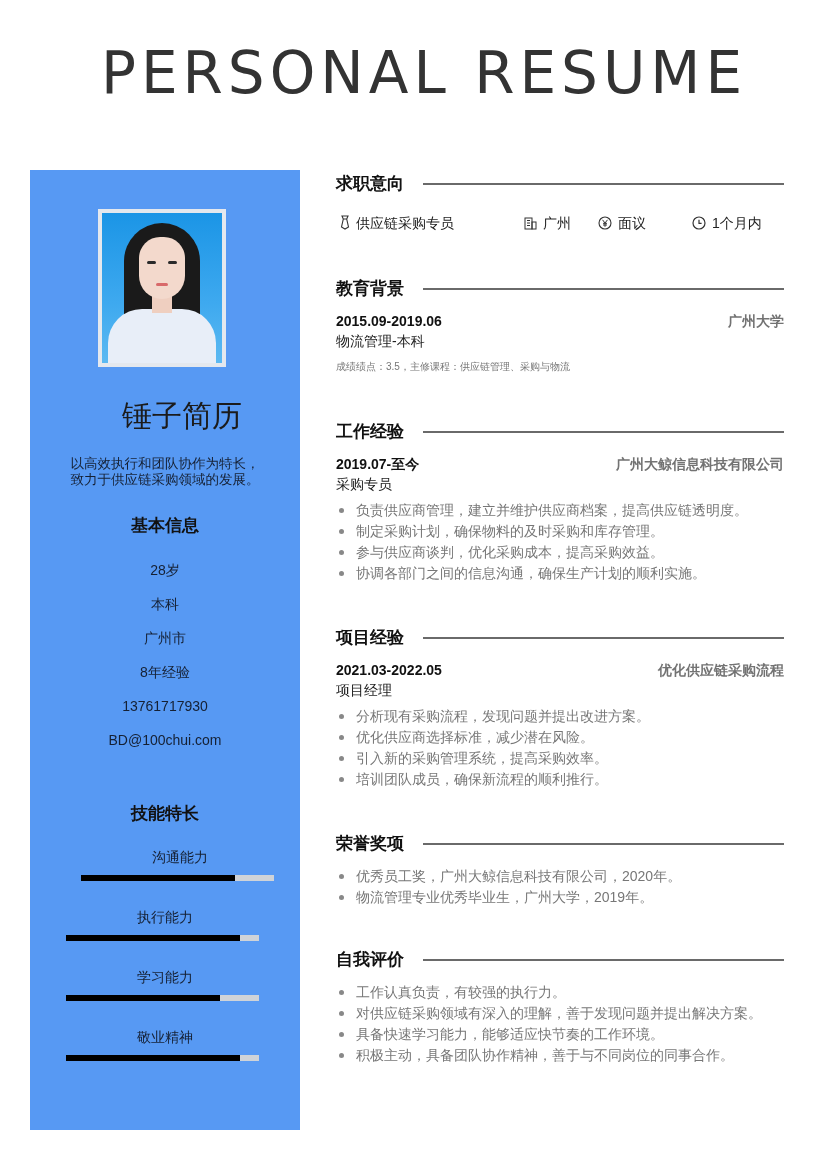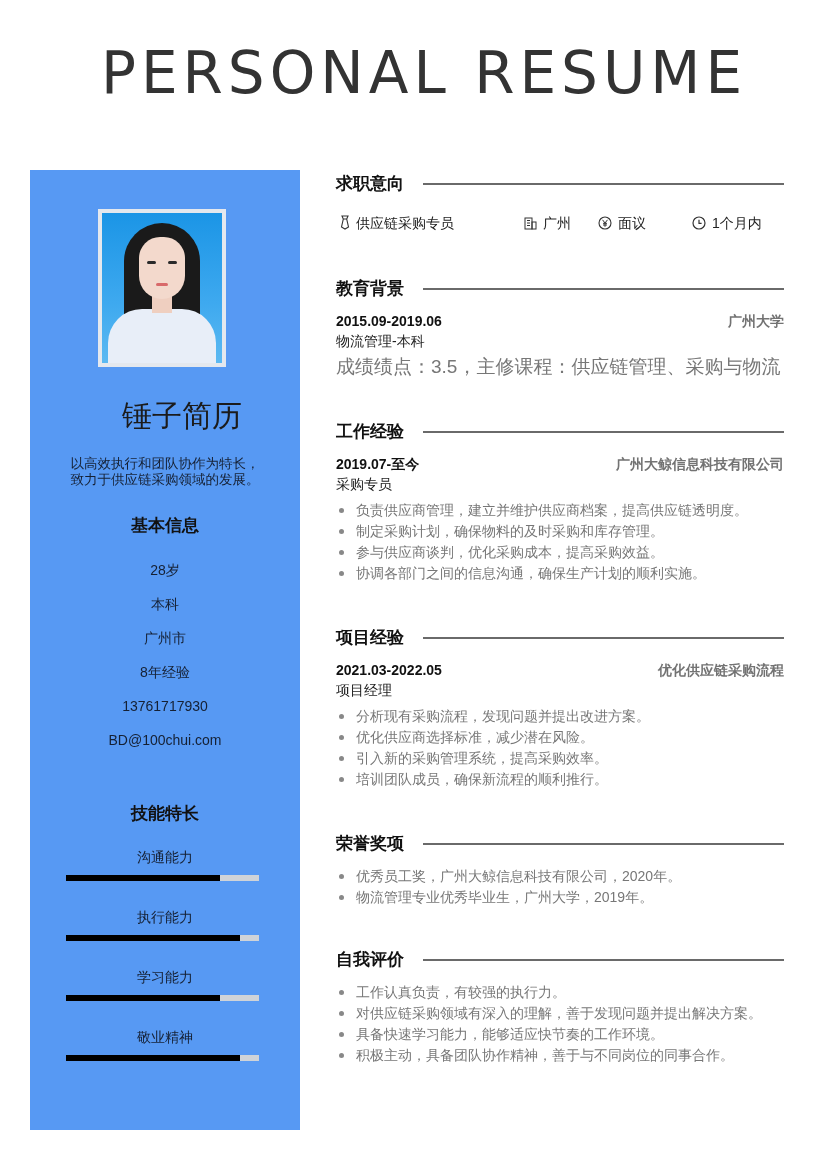--- a/index.html
+++ b/index.html
@@ -77,21 +77,21 @@
     position:absolute; left:87px; right:0; top:13px; height:2px; background:#6a6a6a;
   }
   .intent-row { position:absolute; top:42px; left:0; width:448px; height:22px; font-size:14px; color:#222; }
   .intent-item { position:absolute; top:0; line-height:22px; white-space:nowrap; }
   .intent-item svg { vertical-align:-2px; margin-right:6px; }
 
   .entry-row { position:relative; height:20px; line-height:20px; }
   .entry-date { position:absolute; left:0; top:0; font-size:14px; font-weight:bold; color:#111; }
   .entry-org { position:absolute; right:0; top:0; font-size:14px; font-weight:bold; color:#737373; }
   .entry-role { font-size:14px; color:#222; line-height:20px; height:22px; }
-  .muted { font-size:19px; color:#777; line-height:20px; }
+  .muted { font-size:10px; color:#777; line-height:20px; }
   ul.bullets { list-style:none; }
   ul.bullets li {
     position:relative; padding-left:20px; font-size:14px; color:#777; line-height:21px; height:21px;
   }
   ul.bullets li::before {
     content:""; position:absolute; left:3px; top:8px; width:5px; height:5px; border-radius:50%; background:#888;
   }
 </style>
 </head>
 <body>
@@ -122,21 +122,21 @@
     <div class="info-item">28岁</div>
     <div class="info-item">本科</div>
     <div class="info-item">广州市</div>
     <div class="info-item">8年经验</div>
     <div class="info-item">13761717930</div>
     <div class="info-item">BD@100chui.com</div>
   </div>
 
   <div class="side-heading" style="top:632px;">技能特长</div>
 
-  <div class="skill" style="top:677px;">
+  <div class="skill" style="top:677px;margin-left:15px;">
     <div class="skill-label">沟通能力</div>
     <div class="skill-track">
         <div class="skill-fill" style="width: 80%;"></div>
       </div>
   </div>
   <div class="skill" style="top:737px;">
     <div class="skill-label">执行能力</div>
     <div class="skill-track">
         <div class="skill-fill" style="width: 90%;"></div>
       </div>

